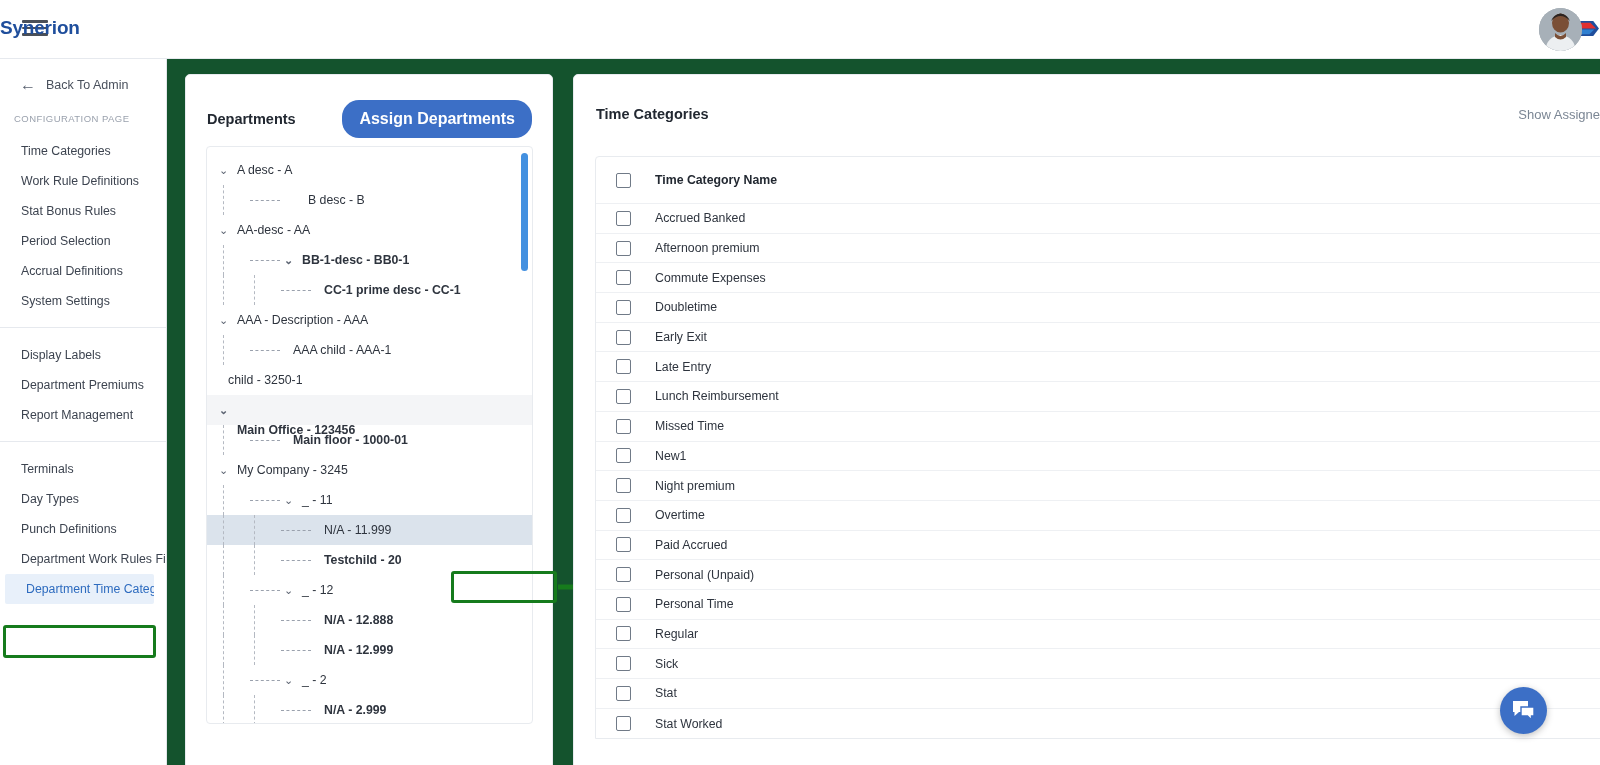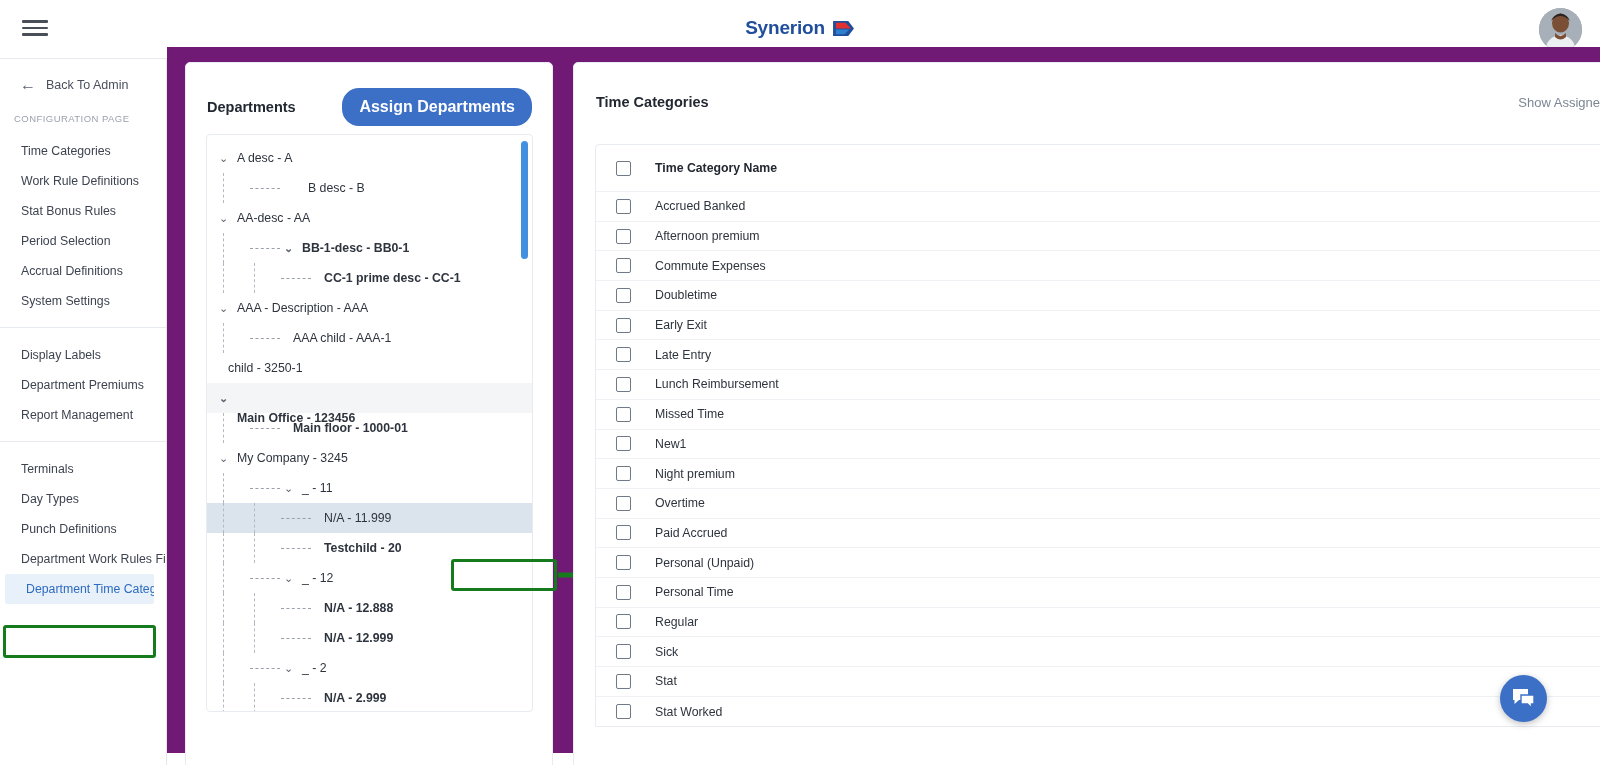--- a/index.html
+++ b/index.html
@@ -19,21 +19,21 @@
   }
   .hamburger {
     position: absolute; left: 22px; top: 17px;
     width: 26px; height: 22px; cursor: pointer;
     display: flex; flex-direction: column; justify-content: space-between;
     padding: 3px 0;
   }
   .hamburger span { display: block; height: 2.6px; background: #4a4f57; border-radius: 1px; }
   .brand {
     position: absolute; left: 0; right: 0; top: 17px;
-    display: flex; align-items: center; justify-content: center; gap: 7px;
+    display: flex; align-items: center; justify-content: space-between; gap: 7px;
   }
   .brand-text {
     font-size: 19px; font-weight: bold; color: #1f4e9c; letter-spacing: -0.2px;
   }
   .brand-mark { width: 23px; height: 19px; display: block; }
   .avatar {
     position: absolute; right: 18px; top: 8px;
     width: 43px; height: 43px; border-radius: 50%;
     overflow: hidden; background: #9aa3ab; cursor: pointer;
   }
@@ -67,22 +67,22 @@
   }
   .nav-highlight {
     position: absolute; left: 3px; top: 566px;
     width: 153px; height: 33px;
     border: 3px solid #167b1c; border-radius: 3px;
     pointer-events: none;
   }
 
   
   .content {
-    position: absolute; left: 167px; top: 47px;
-    width: 1433px; height: 706px; background: #701a75;
+    position: absolute; left: 167px; top: 59px;
+    width: 1433px; height: 706px; background: #14532d;
     padding: 15px 0 0 18px;
   }
 
   
   .dept-card {
     position: absolute; left: 18px; top: 15px;
     width: 368px; height: 733px;
     background: #ffffff; border: 1px solid #e8ebef; border-radius: 5px;
   }
   .dept-head {

